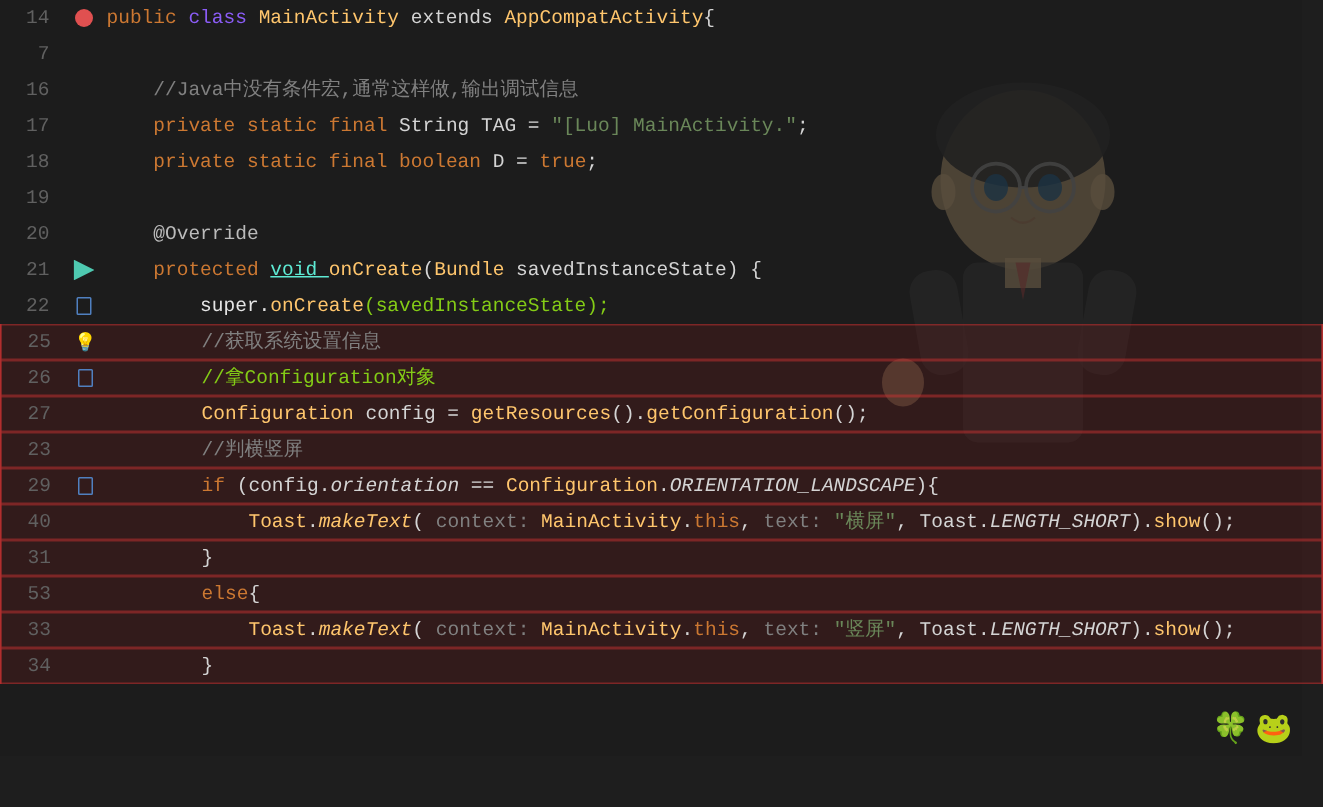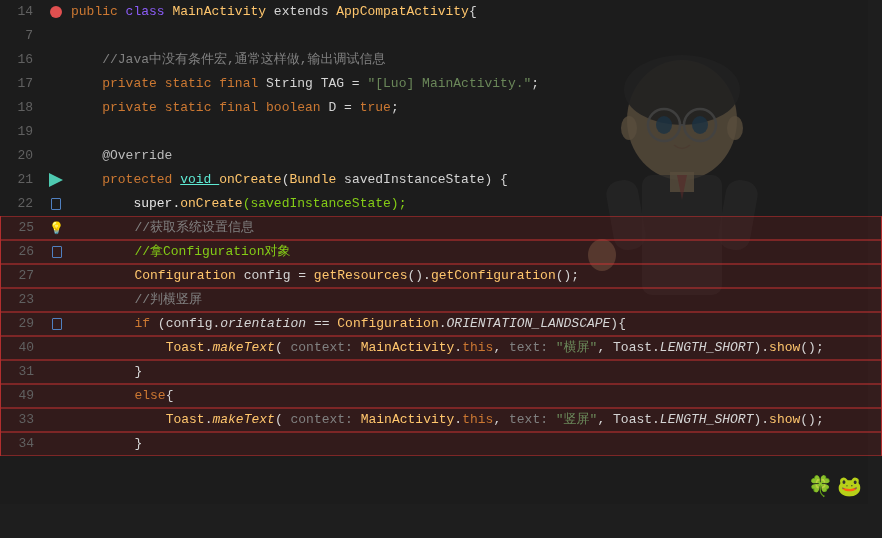--- a/index.html
+++ b/index.html
@@ -259,21 +259,21 @@
         <div class="line-number">40</div>
         <div class="line-gutter"></div>
         <div class="line-content"><span style="color: rgb(212, 212, 212);">            </span><span style="color: rgb(255, 198, 109);">Toast</span><span style="color: rgb(212, 212, 212);">.</span><span style="font-style: italic; color: rgb(255, 198, 109);">makeText</span><span style="color: rgb(212, 212, 212);">( </span><span style="color: rgb(128, 128, 128);">context:</span><span style="color: rgb(212, 212, 212);"> </span><span style="color: rgb(255, 198, 109);">MainActivity</span><span style="color: rgb(212, 212, 212);">.</span><span style="color: rgb(204, 120, 50);">this</span><span style="color: rgb(212, 212, 212);">, </span><span style="color: rgb(128, 128, 128);">text:</span><span style="color: rgb(212, 212, 212);"> </span><span style="color: rgb(106, 135, 89);">"横屏"</span><span style="color: rgb(212, 212, 212);">, Toast.</span><span style="font-style: italic; color: rgb(212, 212, 212);">LENGTH_SHORT</span><span style="color: rgb(212, 212, 212);">).</span><span style="color: rgb(255, 198, 109);">show</span><span style="color: rgb(212, 212, 212);">();</span></div>
       </div>
       <div class="line highlighted">
         <div class="line-number">31</div>
         <div class="line-gutter"></div>
         <div class="line-content"><span style="color: rgb(212, 212, 212);">        }</span></div>
       </div>
       <div class="line highlighted">
-        <div class="line-number">49</div>
+        <div class="line-number">53</div>
         <div class="line-gutter"></div>
         <div class="line-content"><span style="color: rgb(204, 120, 50);">        else</span><span style="color: rgb(212, 212, 212);">{</span></div>
       </div>
       <div class="line highlighted">
         <div class="line-number">33</div>
         <div class="line-gutter"></div>
         <div class="line-content"><span style="color: rgb(212, 212, 212);">            </span><span style="color: rgb(255, 198, 109);">Toast</span><span style="color: rgb(212, 212, 212);">.</span><span style="font-style: italic; color: rgb(255, 198, 109);">makeText</span><span style="color: rgb(212, 212, 212);">( </span><span style="color: rgb(128, 128, 128);">context:</span><span style="color: rgb(212, 212, 212);"> </span><span style="color: rgb(255, 198, 109);">MainActivity</span><span style="color: rgb(212, 212, 212);">.</span><span style="color: rgb(204, 120, 50);">this</span><span style="color: rgb(212, 212, 212);">, </span><span style="color: rgb(128, 128, 128);">text:</span><span style="color: rgb(212, 212, 212);"> </span><span style="color: rgb(106, 135, 89);">"竖屏"</span><span style="color: rgb(212, 212, 212);">, Toast.</span><span style="font-style: italic; color: rgb(212, 212, 212);">LENGTH_SHORT</span><span style="color: rgb(212, 212, 212);">).</span><span style="color: rgb(255, 198, 109);">show</span><span style="color: rgb(212, 212, 212);">();</span></div>
       </div>
       <div class="line highlighted">
         <div class="line-number">34</div>

